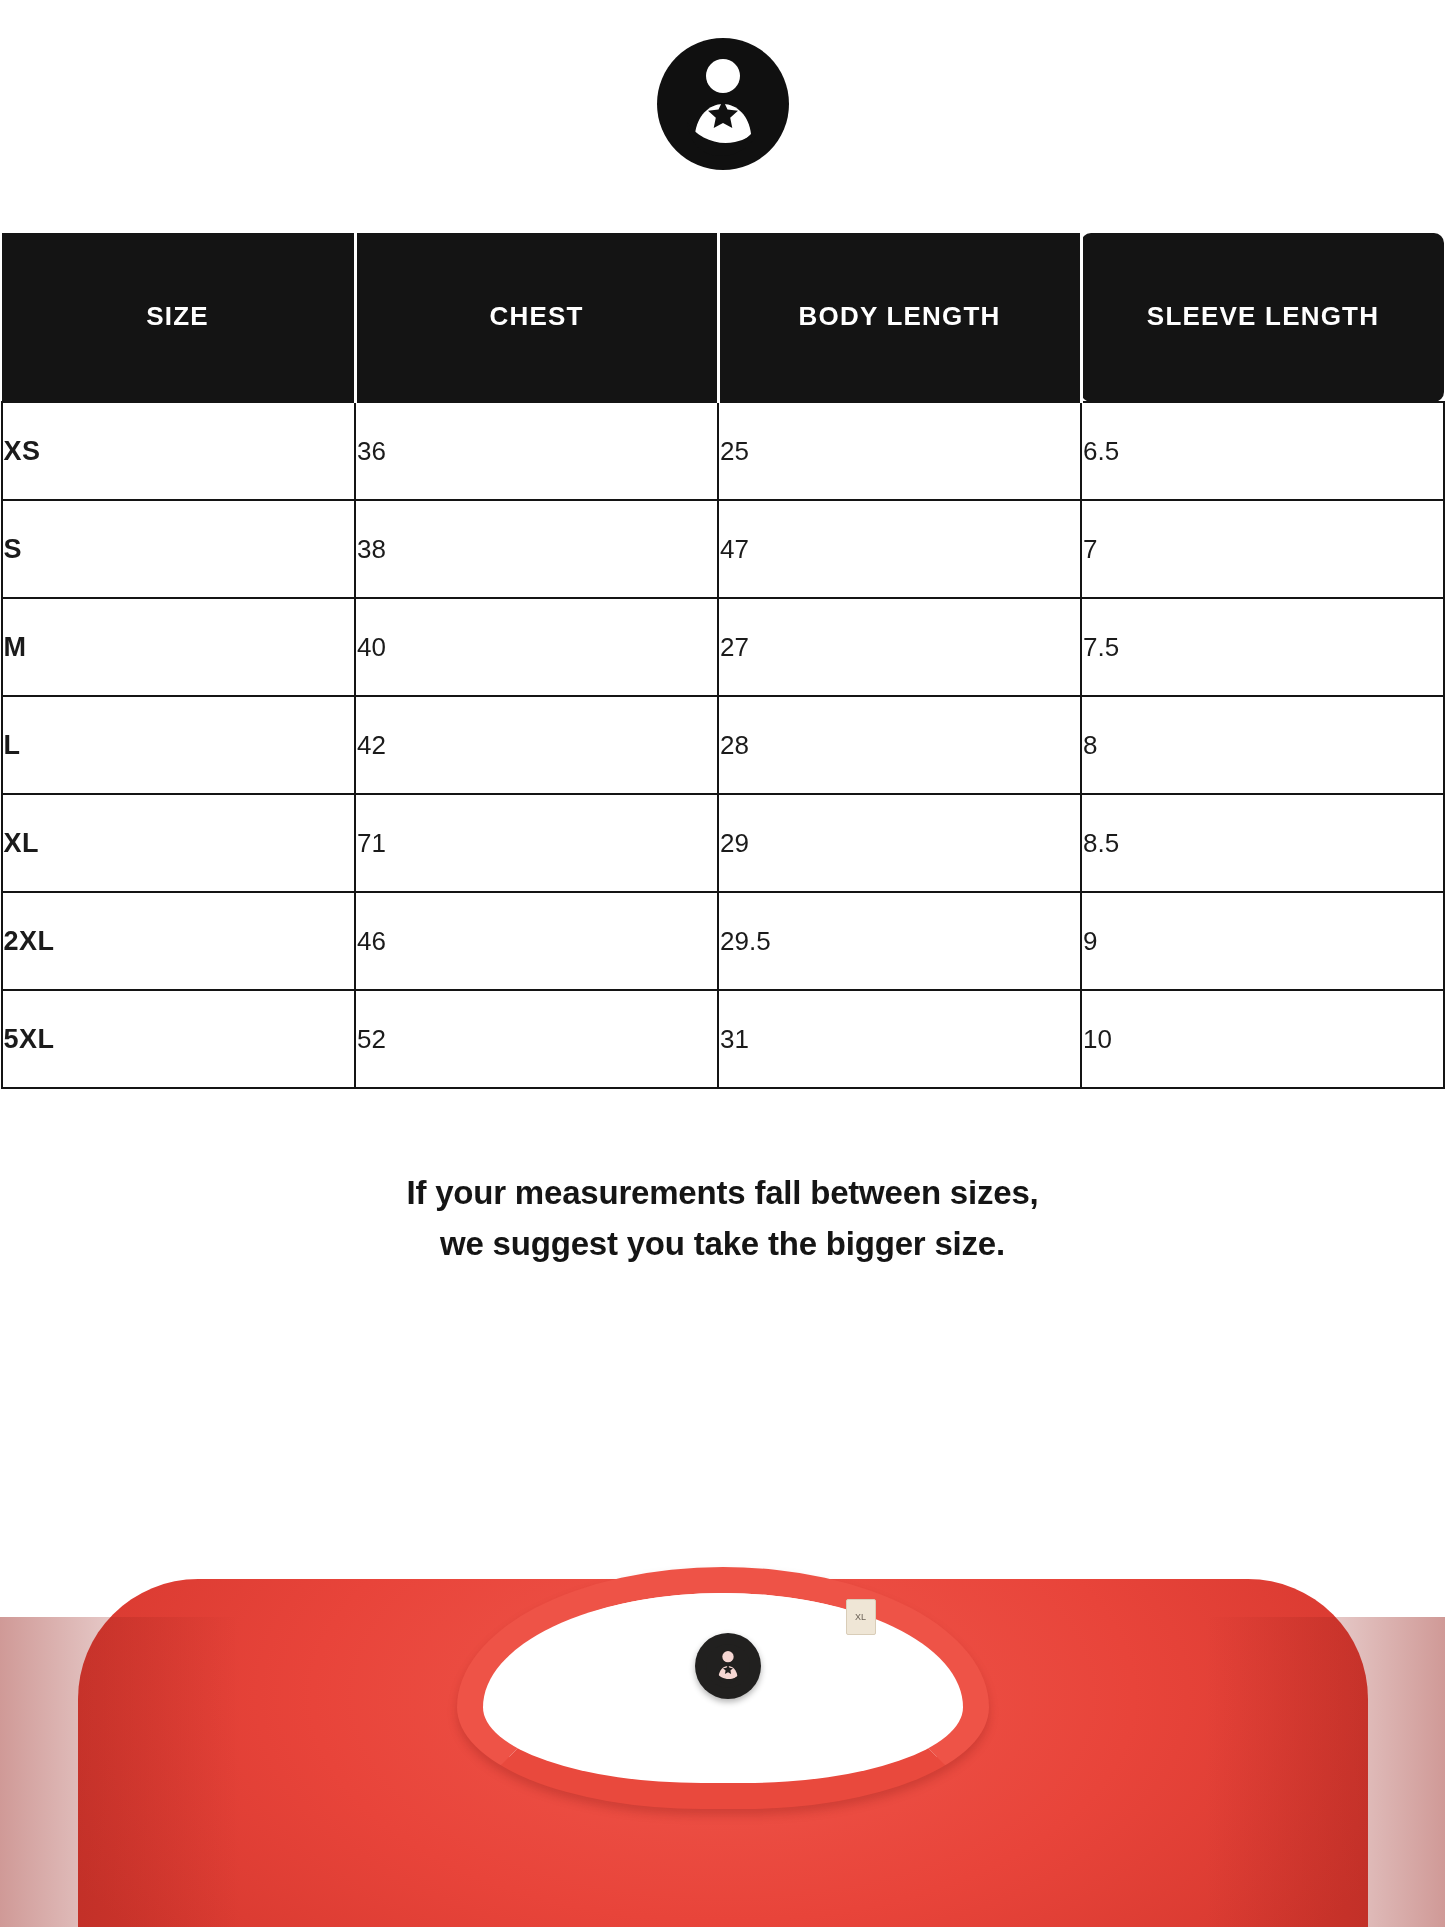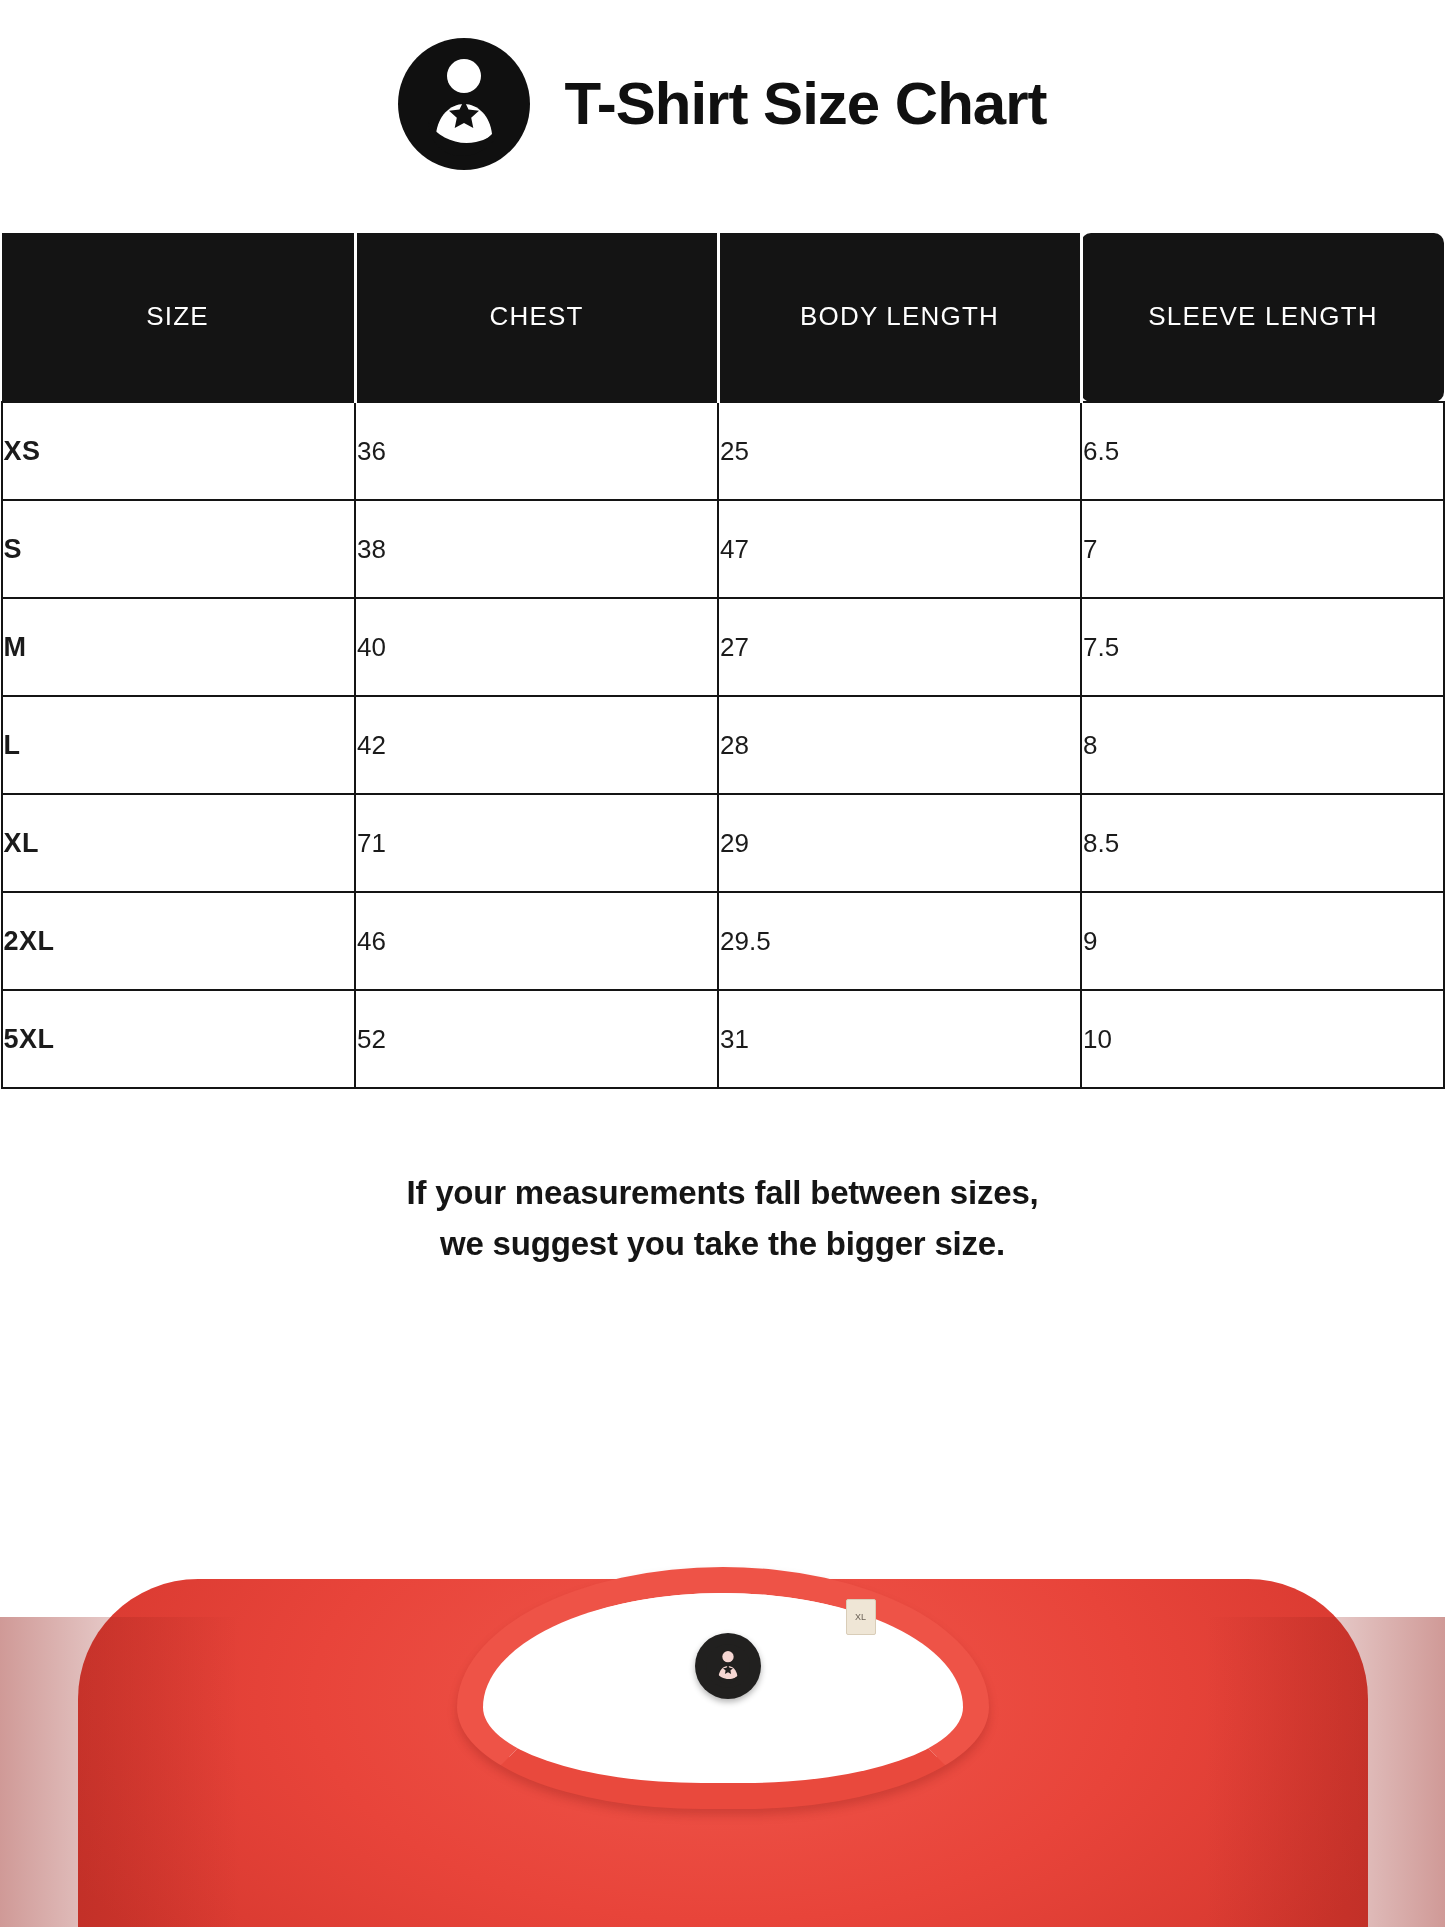--- a/index.html
+++ b/index.html
@@ -56,21 +56,21 @@
   }
   table.size-chart {
     border-collapse: collapse;
     width: 1385px;
     table-layout: fixed;
   }
   table.size-chart thead th {
     background: #141414;
     color: #ffffff;
     font-size: 26px;
-    font-weight: normal;
+    font-weight: bold;
     letter-spacing: 1.2px;
     height: 168px;
     vertical-align: middle;
     text-align: center;
     border-right: 3px solid #ffffff;
     line-height: 1.35;
     padding: 0 6px;
   }
   table.size-chart thead th:last-child {
     border-right: none;
@@ -202,21 +202,20 @@
   <div class="header">
     <span class="brand-logo">
       <svg viewBox="0 0 132 132" width="132" height="132" aria-hidden="true">
         <circle cx="66" cy="66" r="66" fill="#101010"></circle>
         <circle cx="66" cy="38" r="17" fill="#ffffff"></circle>
         <path d="M38 96c2-18 14-30 28-30s26 12 28 30c-10 10-22 15-28 15s-18-5-28-15z" fill="#ffffff"></path>
         <path d="M30 84c10 16 30 24 48 20 10-2 18-7 24-14-4 16-20 28-38 28-18 0-32-12-34-34z" fill="#101010"></path>
         <path d="M66 62l4.5 9.5 10.5 1.2-7.8 7 2.1 10.3L66 85l-9.3 5 2.1-10.3-7.8-7 10.5-1.2z" fill="#101010"></path>
       </svg>
     </span>
-    <div class="page-title">T-Shirt Size Chart</div>
   </div>
 
   <div class="table-wrap">
     <table class="size-chart">
       <thead>
         <tr>
           <th style="width:340px">SIZE</th>
           <th style="width:348px">CHEST</th>
           <th style="width:348px">BODY LENGTH</th>
           <th style="width:349px">SLEEVE LENGTH</th>

